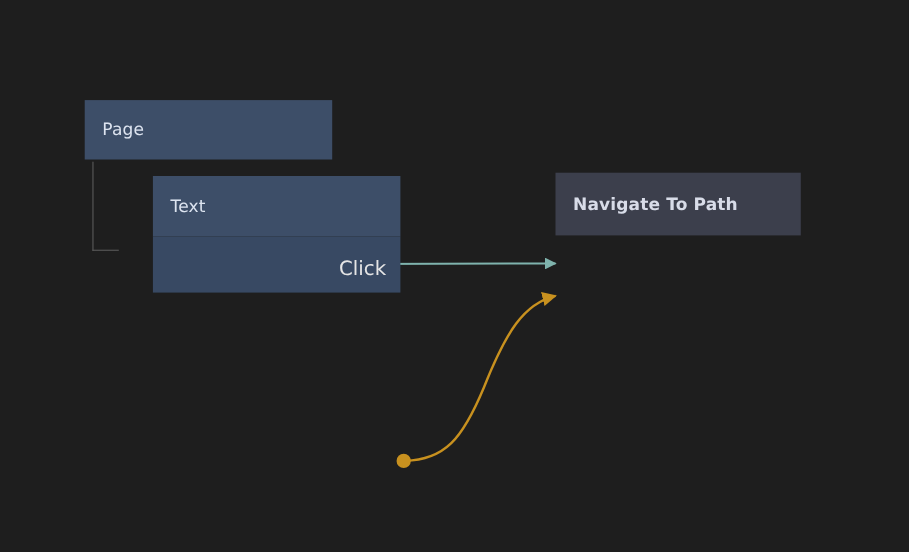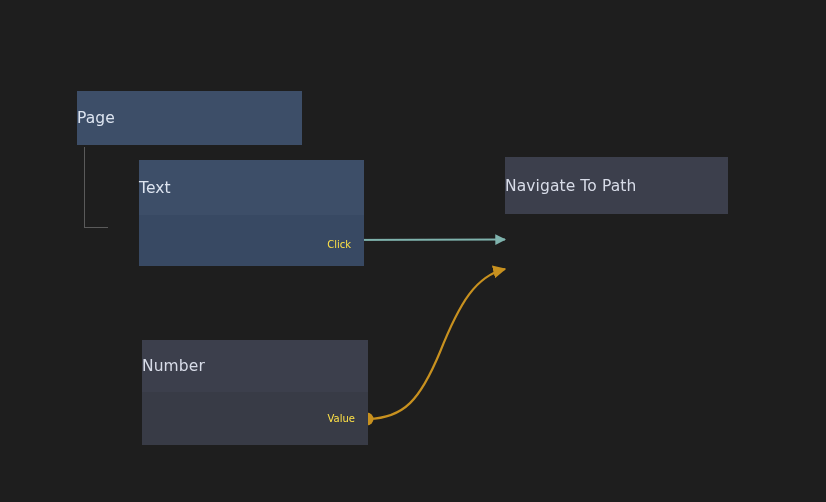--- a/index.html
+++ b/index.html
@@ -28,21 +28,21 @@
   }
   .node {
     position: absolute;
     box-sizing: border-box;
     overflow: visible;
   }
   .node-header {
     box-sizing: border-box;
     display: flex;
     align-items: center;
-    padding: 0 0;
+    padding: 0 16px;
     font-size: 15.5px;
     letter-spacing: 0.1px;
     color: #d8dfec;
     white-space: nowrap;
   }
   .node-body {
     box-sizing: border-box;
     position: relative;
   }
   
@@ -50,31 +50,32 @@
     background: #3d4e68;
     color: #dde4f0;
   }
   .node-blue .node-body {
     background: #384963;
   }
   
   .node-dark .node-header {
     background: #3c3f4c;
     color: #d8dce8;
+    font-weight: bold;
   }
   .node-dark .node-body {
     background: #383b46;
   }
 
   .port-row {
     position: absolute;
     display: flex;
     align-items: center;
-    font-size: 10px;
-    color: #fde047;
+    font-size: 18px;
+    color: #e5e5e5;
     white-space: nowrap;
     height: 18px;
   }
   .port-row.out {
     right: 13px;
     justify-content: flex-end;
   }
   .port-row.in {
     left: 14px;
     justify-content: flex-start;
@@ -137,23 +138,14 @@
         <span class="port-label">Click</span>
       </div>
     </div>
     <div class="port-hit" style="left:217px; top:72px;"></div>
   </div>
 
   <div class="node node-dark" style="left:505px; top:157px; width:223px; height:140px;">
     <div class="node-header" style="height:57px;">Navigate To Path</div>
   </div>
 
-  <div class="node node-dark" style="left:142px; top:340px; width:226px; height:105px;">
-    <div class="node-header" style="height:52px;">Number</div>
-    <div class="node-body" style="height:53px;">
-      <div class="port-row out" style="top:18px;">
-        <span class="port-label">Value</span>
-      </div>
-    </div>
-    <div class="port-hit" style="left:217px; top:71px;"></div>
-  </div>
 
 </div>
 
 </body></html>

